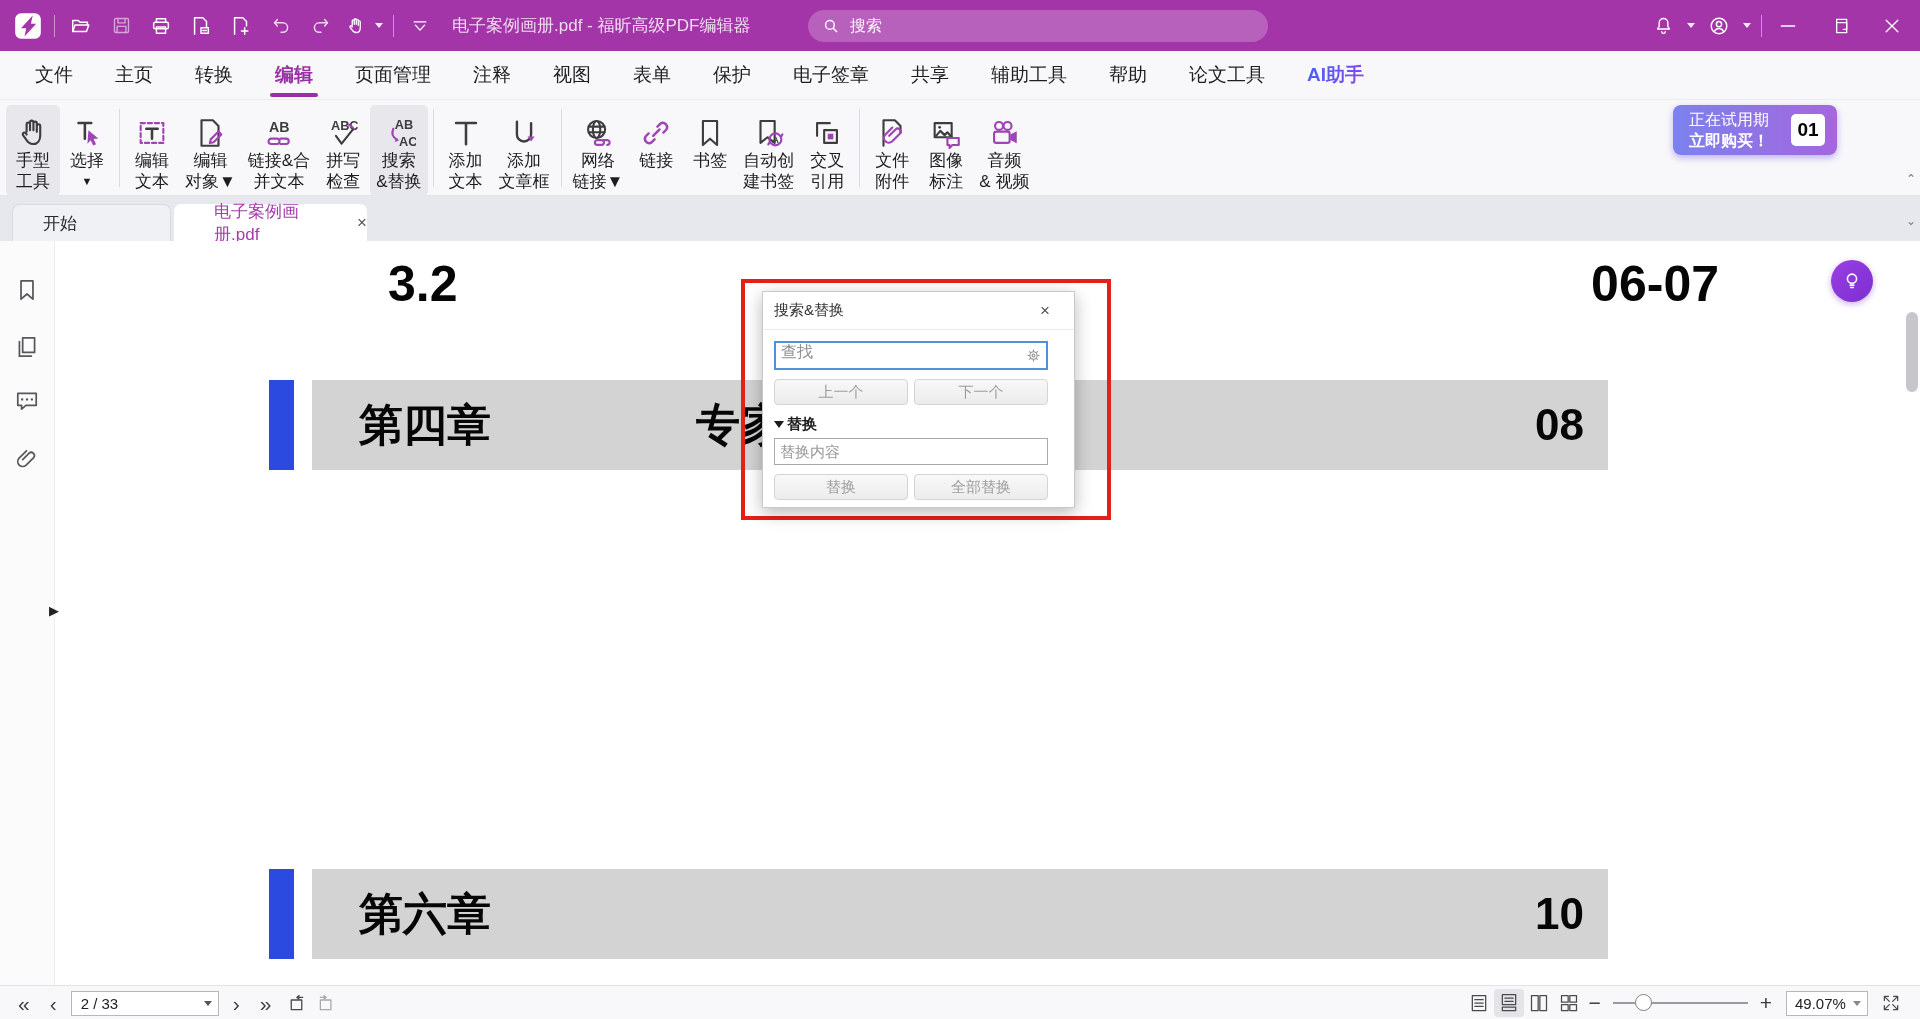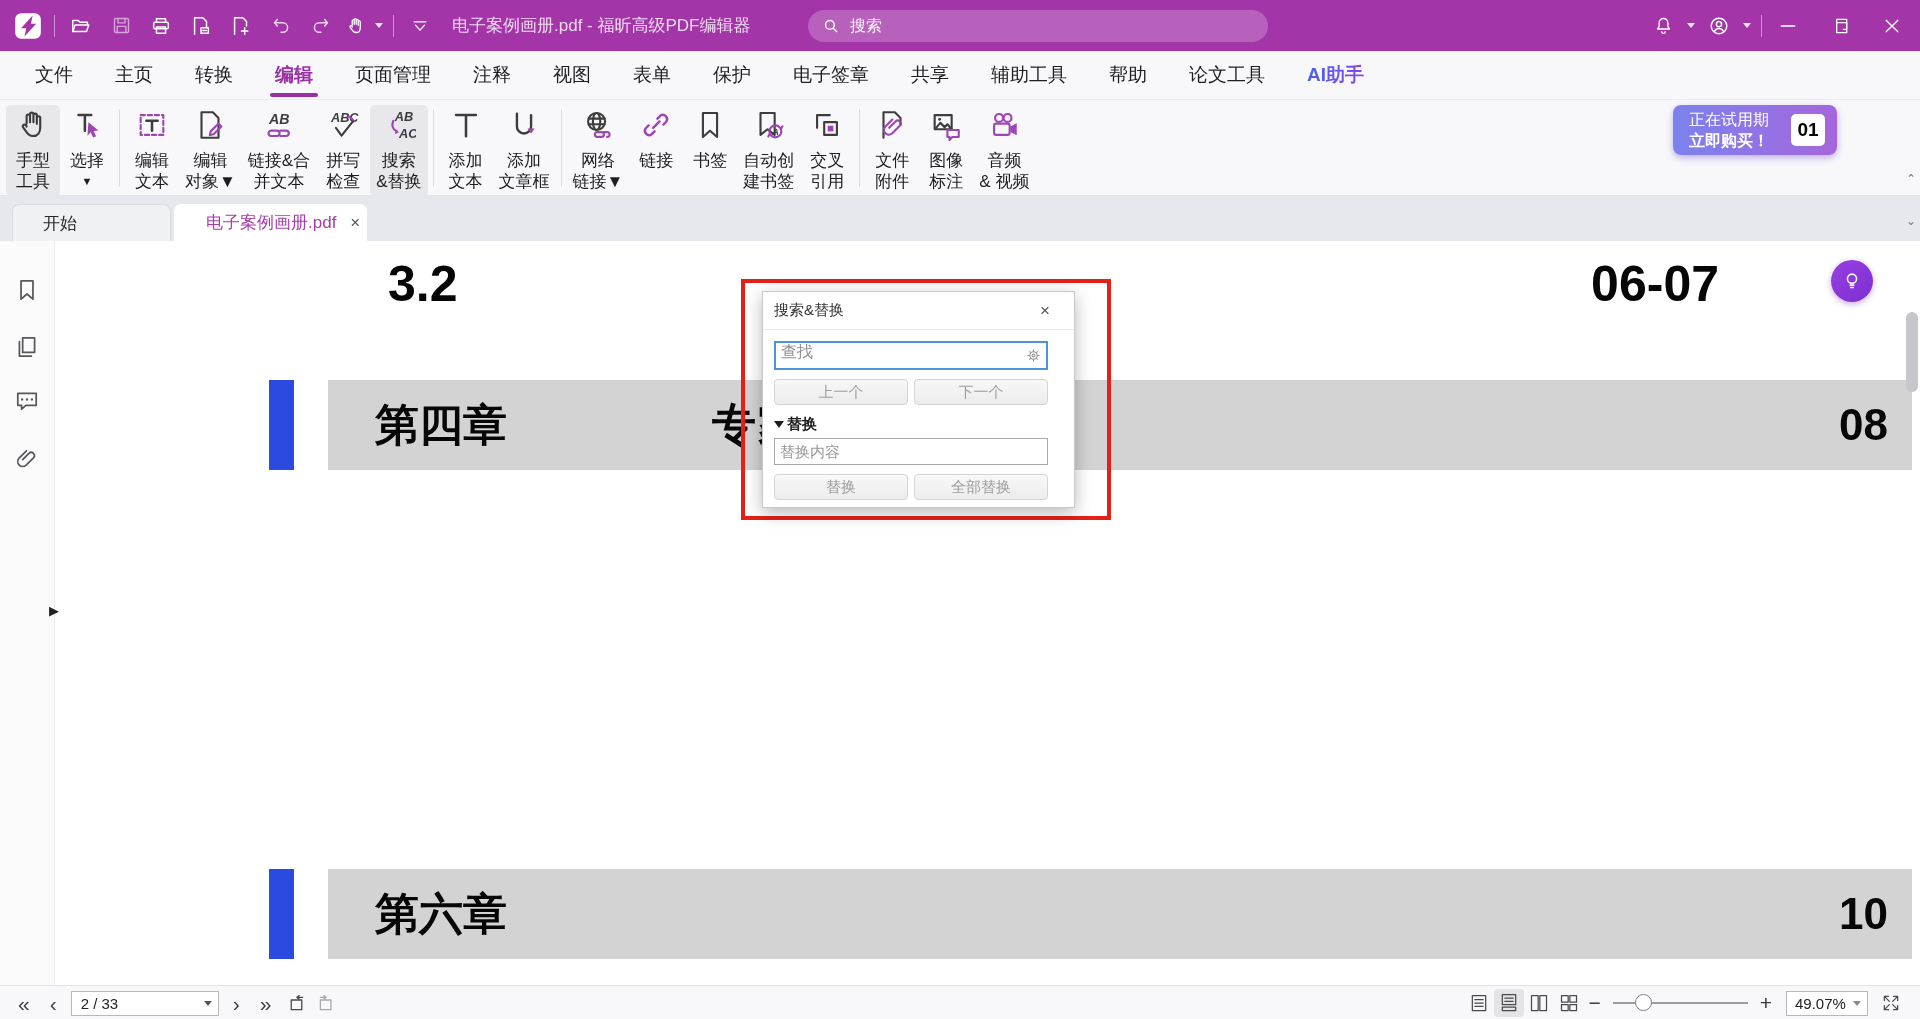--- a/index.html
+++ b/index.html
@@ -30,56 +30,56 @@
   .menu-item.ai { font-weight:bold; color:#8b33d6; }
   @supports (-webkit-background-clip:text) {
     .menu-item.ai { background:linear-gradient(90deg,#2f6bf6,#a03de8); -webkit-background-clip:text; -webkit-text-fill-color:transparent; }
   }
 
   
   #ribbon { position:absolute; left:0; top:100px; width:1920px; height:96px; background:#f8f8fa;
     display:flex; align-items:flex-start; padding:5px 0 0 6px; border-bottom:1px solid #e4e4e8; }
   .rbtn { display:flex; flex-direction:column; align-items:center; padding:3px 6px 4px 6px; border-radius:5px; min-width:54px; }
   .rbtn.sel { background:#e7e7ec; }
-  .ric { height:42px; display:flex; align-items:flex-start; justify-content:center;font-style:italic; }
+  .ric { height:42px; display:flex; align-items:flex-end; justify-content:center; }
   .ric svg { fill:none; stroke:#3d3d3d; stroke-width:1.5; stroke-linecap:round; stroke-linejoin:round; }
   .ric .p { stroke:#9e44b4; }
   .ric .pf { fill:#9e44b4; stroke:none; }
   .ric text { stroke:none; fill:#3d3d3d; font-weight:bold; font-family:"Liberation Sans",sans-serif; }
   .rl { font-size:17px; line-height:21px; text-align:center; color:#1d1d1f; white-space:nowrap; }
   .rdiv { width:1px; height:78px; background:#dcdce2; margin:4px 5px 0 5px; flex:0 0 auto; }
 
   #trial-badge { position:absolute; left:1673px; top:105px; width:164px; height:50px; border-radius:8px;
     background:linear-gradient(90deg,#7c82ee,#a566dd); box-shadow:0 3px 7px rgba(120,90,220,.45);
     display:flex; align-items:center; padding-left:16px; color:#fff; }
   #trial-badge .t1 { font-size:16px; line-height:21px; }
   #trial-badge .t2 { font-size:16px; line-height:21px; font-weight:bold; }
   #trial-days { position:absolute; right:12px; top:9px; width:34px; height:32px; background:#fdfdfd; border-radius:5px;
     color:#000000; font-weight:bold; font-size:19px; display:flex; align-items:center; justify-content:center; }
 
   
   #tabstrip { position:absolute; left:0; top:196px; width:1920px; height:45px; background:#e7e8ed; }
   .tab { position:absolute; bottom:0; height:37px; display:flex; align-items:center; border-radius:7px 7px 0 0; }
   #tab-start { left:12px; width:159px; background:#f0f1f4; border:1px solid #d9d9de; border-bottom:none; padding-left:30px;
     font-size:17px; color:#2a2a2a; }
-  #tab-doc { left:174px; width:193px; background:#fff; padding-left:32px; font-size:17px; color:#a63bab; gap:14px; }
+  #tab-doc { left:174px; width:193px; background:#fff; padding-left:40px; font-size:17px; color:#a63bab; gap:14px; }
   #tab-doc .x { color:#555; font-size:17px; }
 
   
   #docarea { position:absolute; left:0; top:241px; width:1920px; height:744px; background:#fff; }
   #sidebar { position:absolute; left:0; top:0; width:55px; height:744px; background:#fbfbfc; border-right:1px solid #ededf0; }
   .sbi { position:absolute; left:14px; width:28px; height:28px; }
   .sbi svg { stroke:#57575c; fill:none; stroke-width:1.6; stroke-linecap:round; stroke-linejoin:round; }
   #panel-handle { position:absolute; left:49px; top:362px; font-size:13px; color:#222; }
 
   .doc-txt { position:absolute; font-weight:900; color:#060606; white-space:nowrap; }
   .hrow { font-size:50px; top:252px; }
   .chap-row { position:absolute; left:0; width:1920px; height:90px; }
   .chap-blue { position:absolute; left:269px; top:0; width:25px; height:90px; background:#2b4be0; }
-  .chap-bar { position:absolute; left:328px; top:0; width:1584px; height:90px; background:#d3d3d3; }
+  .chap-bar { position:absolute; left:312px; top:0; width:1296px; height:90px; background:#d3d3d3; }
   .chap-name { position:absolute; left:47px; top:50%; transform:translateY(-50%); font-size:44px; font-weight:900; color:#060606; }
   .chap-title { position:absolute; left:384px; top:50%; transform:translateY(-50%); font-size:44px; font-weight:900; color:#060606; letter-spacing:2px; }
   .chap-page { position:absolute; right:24px; top:50%; transform:translateY(-50%); font-size:44px; font-weight:900; color:#060606; }
 
   #bulb-btn { position:absolute; left:1831px; top:19px; width:42px; height:42px; border-radius:50%;
     background:linear-gradient(135deg,#9a3fe4,#7b2fd0); box-shadow:0 2px 6px rgba(120,50,200,.4);
     display:flex; align-items:center; justify-content:center; }
   #bulb-btn svg { stroke:#fff; fill:none; stroke-width:1.7; stroke-linecap:round; }
 
   

